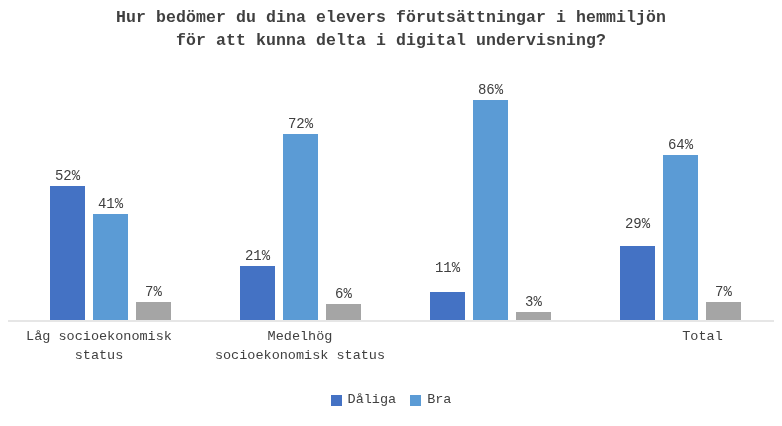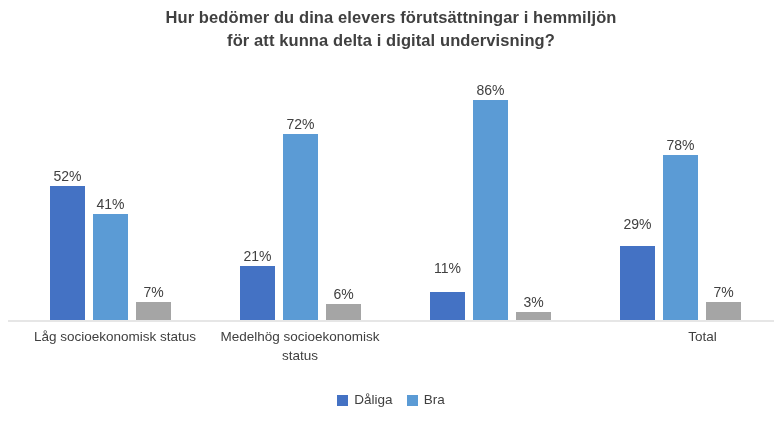--- a/index.html
+++ b/index.html
@@ -12,20 +12,21 @@
     height: 426px;
     font-family: "Liberation Sans", sans-serif;
     color: #404040;
     overflow: hidden;
   }
   #chart-root {
     position: relative;
     width: 782px;
     height: 426px;
     box-sizing: border-box;
+    font-family: Liberation Mono, monospace;
   }
 
   
   #chart-title {
     position: absolute;
     left: 0;
     top: 6px;
     width: 782px;
     text-align: center;
     font-size: 16.5px;
@@ -189,34 +190,34 @@
         <div class="bar series-2" style="height:8px;"></div>
       </div>
     </div>
 
     <div class="bar-group" style="left:620px; width:121px;">
       <div class="bar-wrap" style="left:0px;">
         <div class="bar-label" style="bottom:88px;">29%</div>
         <div class="bar series-0" style="height:74px;"></div>
       </div>
       <div class="bar-wrap" style="left:43px;">
-        <div class="bar-label" style="bottom:167px;">78%</div>
+        <div class="bar-label" style="bottom:167px;">64%</div>
         <div class="bar series-1" style="height:165px;"></div>
       </div>
       <div class="bar-wrap" style="left:86px;">
         <div class="bar-label" style="bottom:20px;">7%</div>
         <div class="bar series-2" style="height:18px;"></div>
       </div>
     </div>
 
     <div id="baseline"></div>
   </div>
 
   <div id="category-axis">
-    <div class="category-label" style="left:20px; width:190px;">Låg socioekonomisk status</div>
+    <div class="category-label" style="left:4px; width:190px;">Låg socioekonomisk status</div>
     <div class="category-label" style="left:210px; width:180px;">Medelhög socioekonomisk status</div>
     <div class="category-label" style="left:620px; width:165px;">Total</div>
   </div>
 
   <div id="legend">
     <div class="legend-item">
       <span class="legend-swatch series-0"></span>
       <span class="legend-text">Dåliga</span>
     </div>
     <div class="legend-item">

